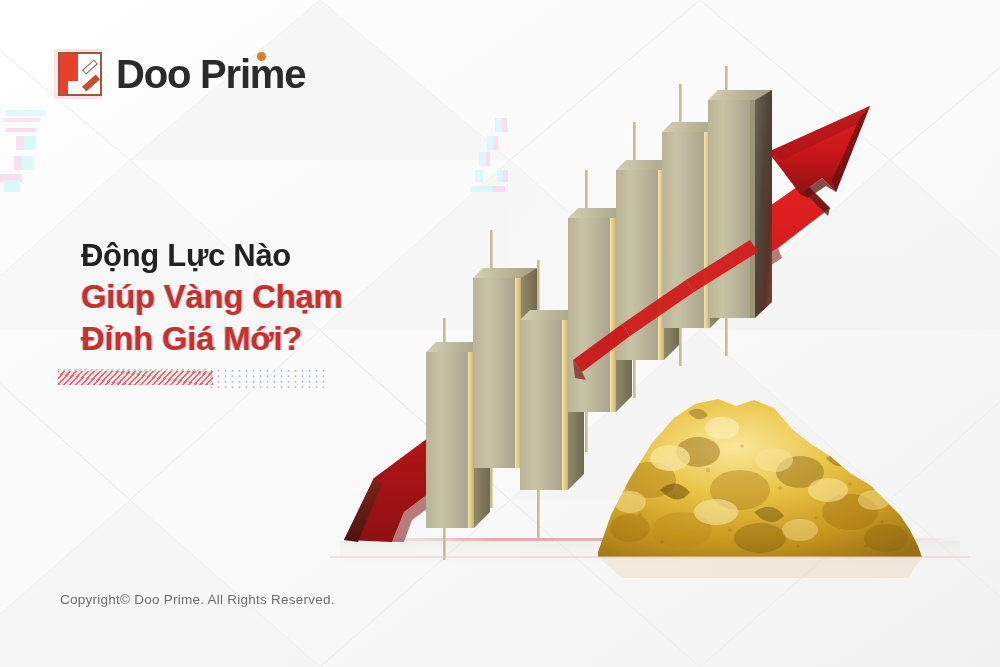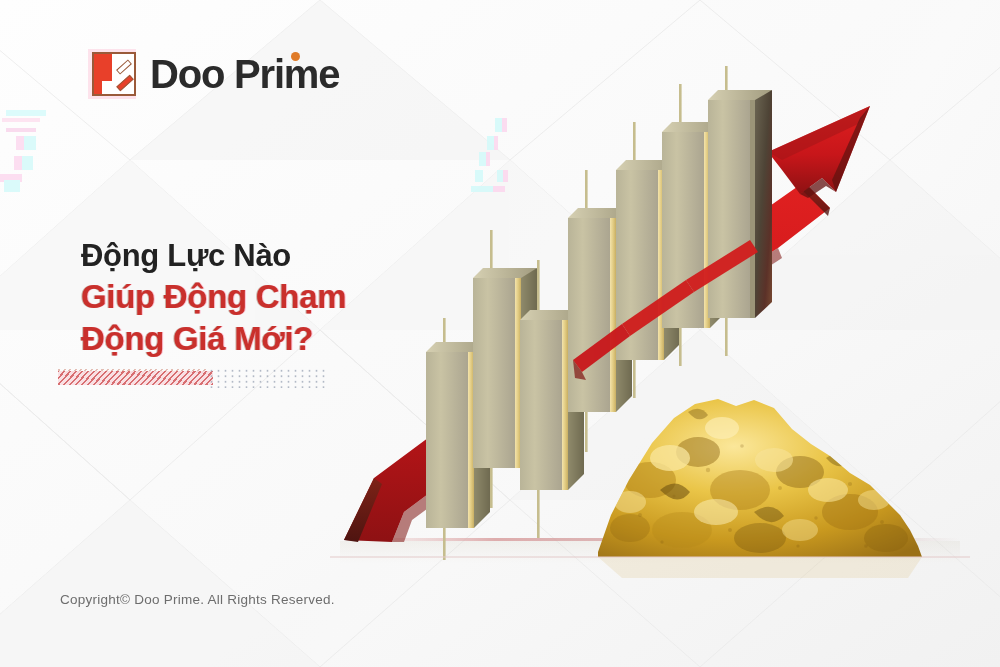--- a/index.html
+++ b/index.html
@@ -12,21 +12,21 @@
   .stage { position:absolute; inset:0; width:1000px; height:667px; overflow:hidden;
            background:linear-gradient(120deg,#fdfdfd 0%,#f7f7f7 40%,#fafafa 70%,#f4f4f4 100%); }
 
   
   .poly { position:absolute; inset:0; opacity:.85; }
 
   
   .glitch { position:absolute; }
 
   
-  .logo-wrap { position:absolute; left:58px; top:52px; display:flex; align-items:center; gap:14px;margin-left:34px; }
+  .logo-wrap { position:absolute; left:58px; top:52px; display:flex; align-items:center; gap:14px; }
   .logo-mark { position:relative; width:44px; height:44px; }
   .logo-mark .halo { position:absolute; left:-4px; top:-3px; width:48px; height:50px;
         background:#fde3ec; }
   .logo-mark .sq { position:absolute; inset:0; border:2px solid #9a5a3a; background:#e8402a;
         overflow:hidden; }
   .logo-mark .cut { position:absolute; right:0; top:0; width:22px; height:44px; background:#ffffff; }
   .logo-mark .stripe1 { position:absolute; width:16px; height:6px; background:#fff;
         border:1.5px solid #9a5a3a; transform:rotate(-42deg); right:2px; top:10px; }
   .logo-mark .stripe2 { position:absolute; width:18px; height:6px; background:#e8402a;
         border:1.5px solid #9a5a3a; transform:rotate(-42deg); right:0px; top:26px; }
@@ -335,22 +335,22 @@
       </div>
     </div>
     <div class="logo-text">
       <span>Doo Prime</span>
       <span class="dot"></span>
     </div>
   </div>
 
   <div class="headline">
     <div class="h-line h-dark">Động Lực Nào</div>
-    <div class="h-line h-red">Giúp Động Chạm</div>
-    <div class="h-line h-red">Động Giá Mới?</div>
+    <div class="h-line h-red">Giúp Vàng Chạm</div>
+    <div class="h-line h-red">Đỉnh Giá Mới?</div>
   </div>
 
   <div class="decobar">
     <div class="deco-stripes-2"></div>
     <div class="deco-stripes"></div>
     <div class="deco-dots"></div>
   </div>
 
   <div class="copyright">Copyright© Doo Prime. All Rights Reserved.</div>
 

